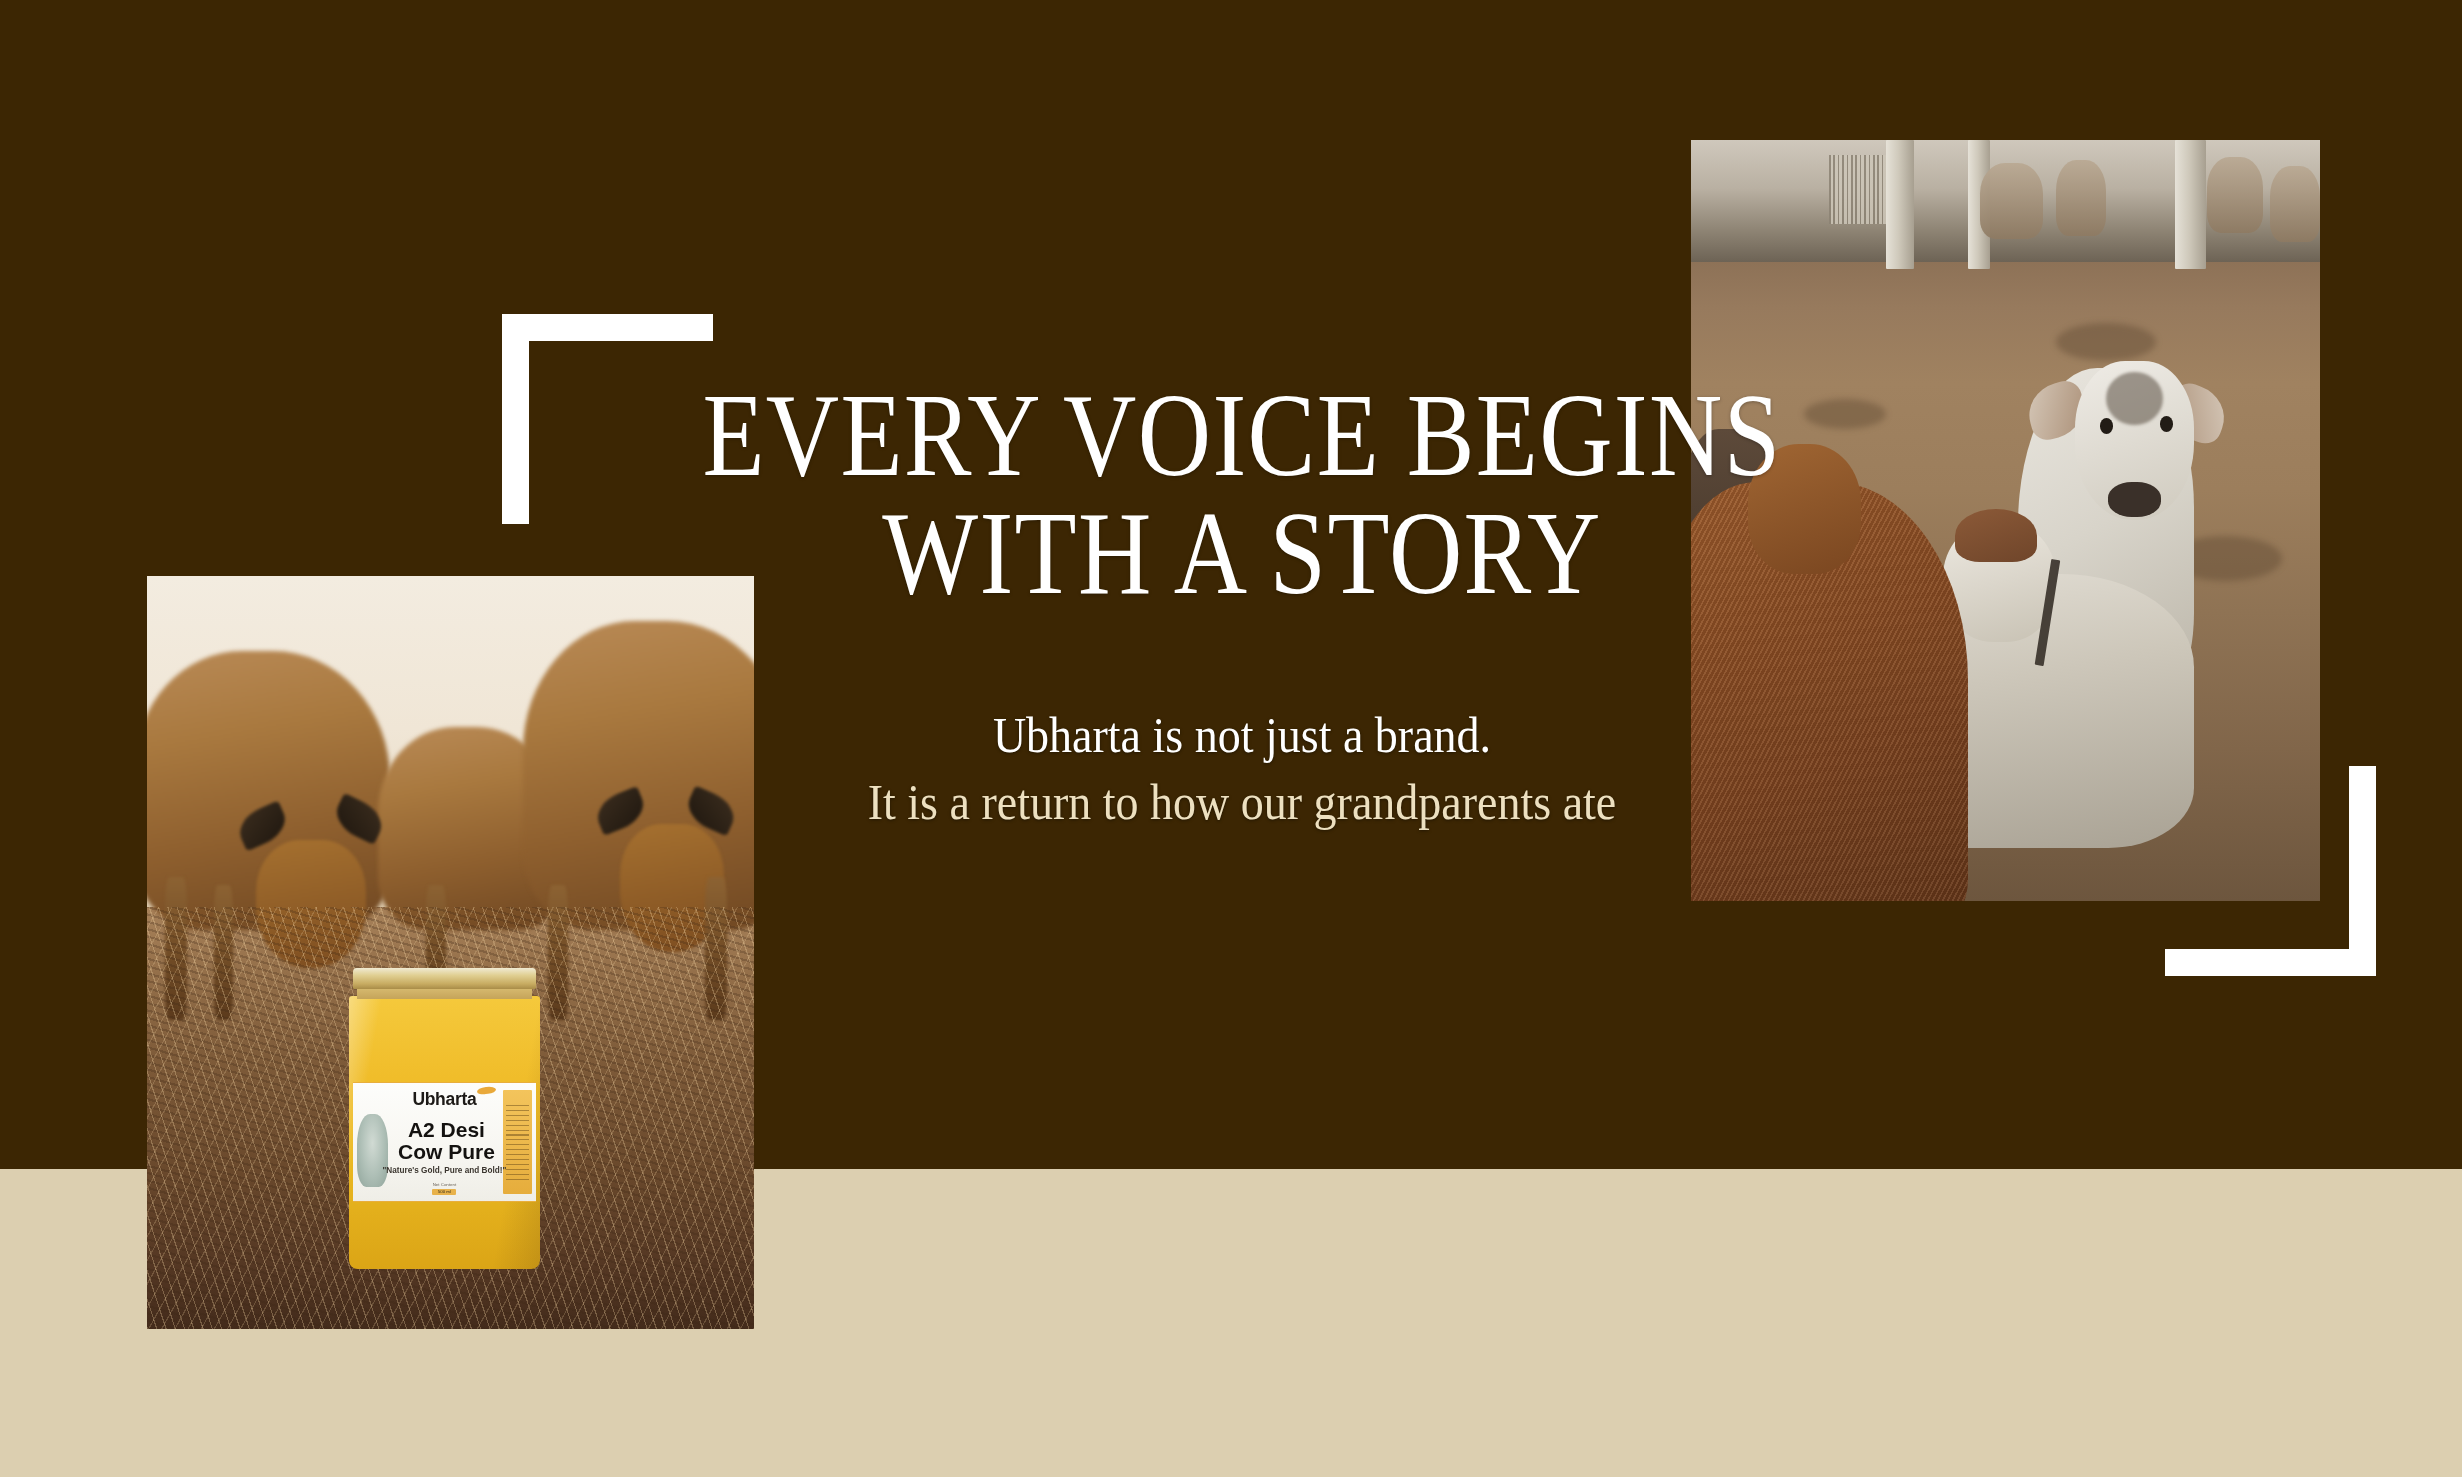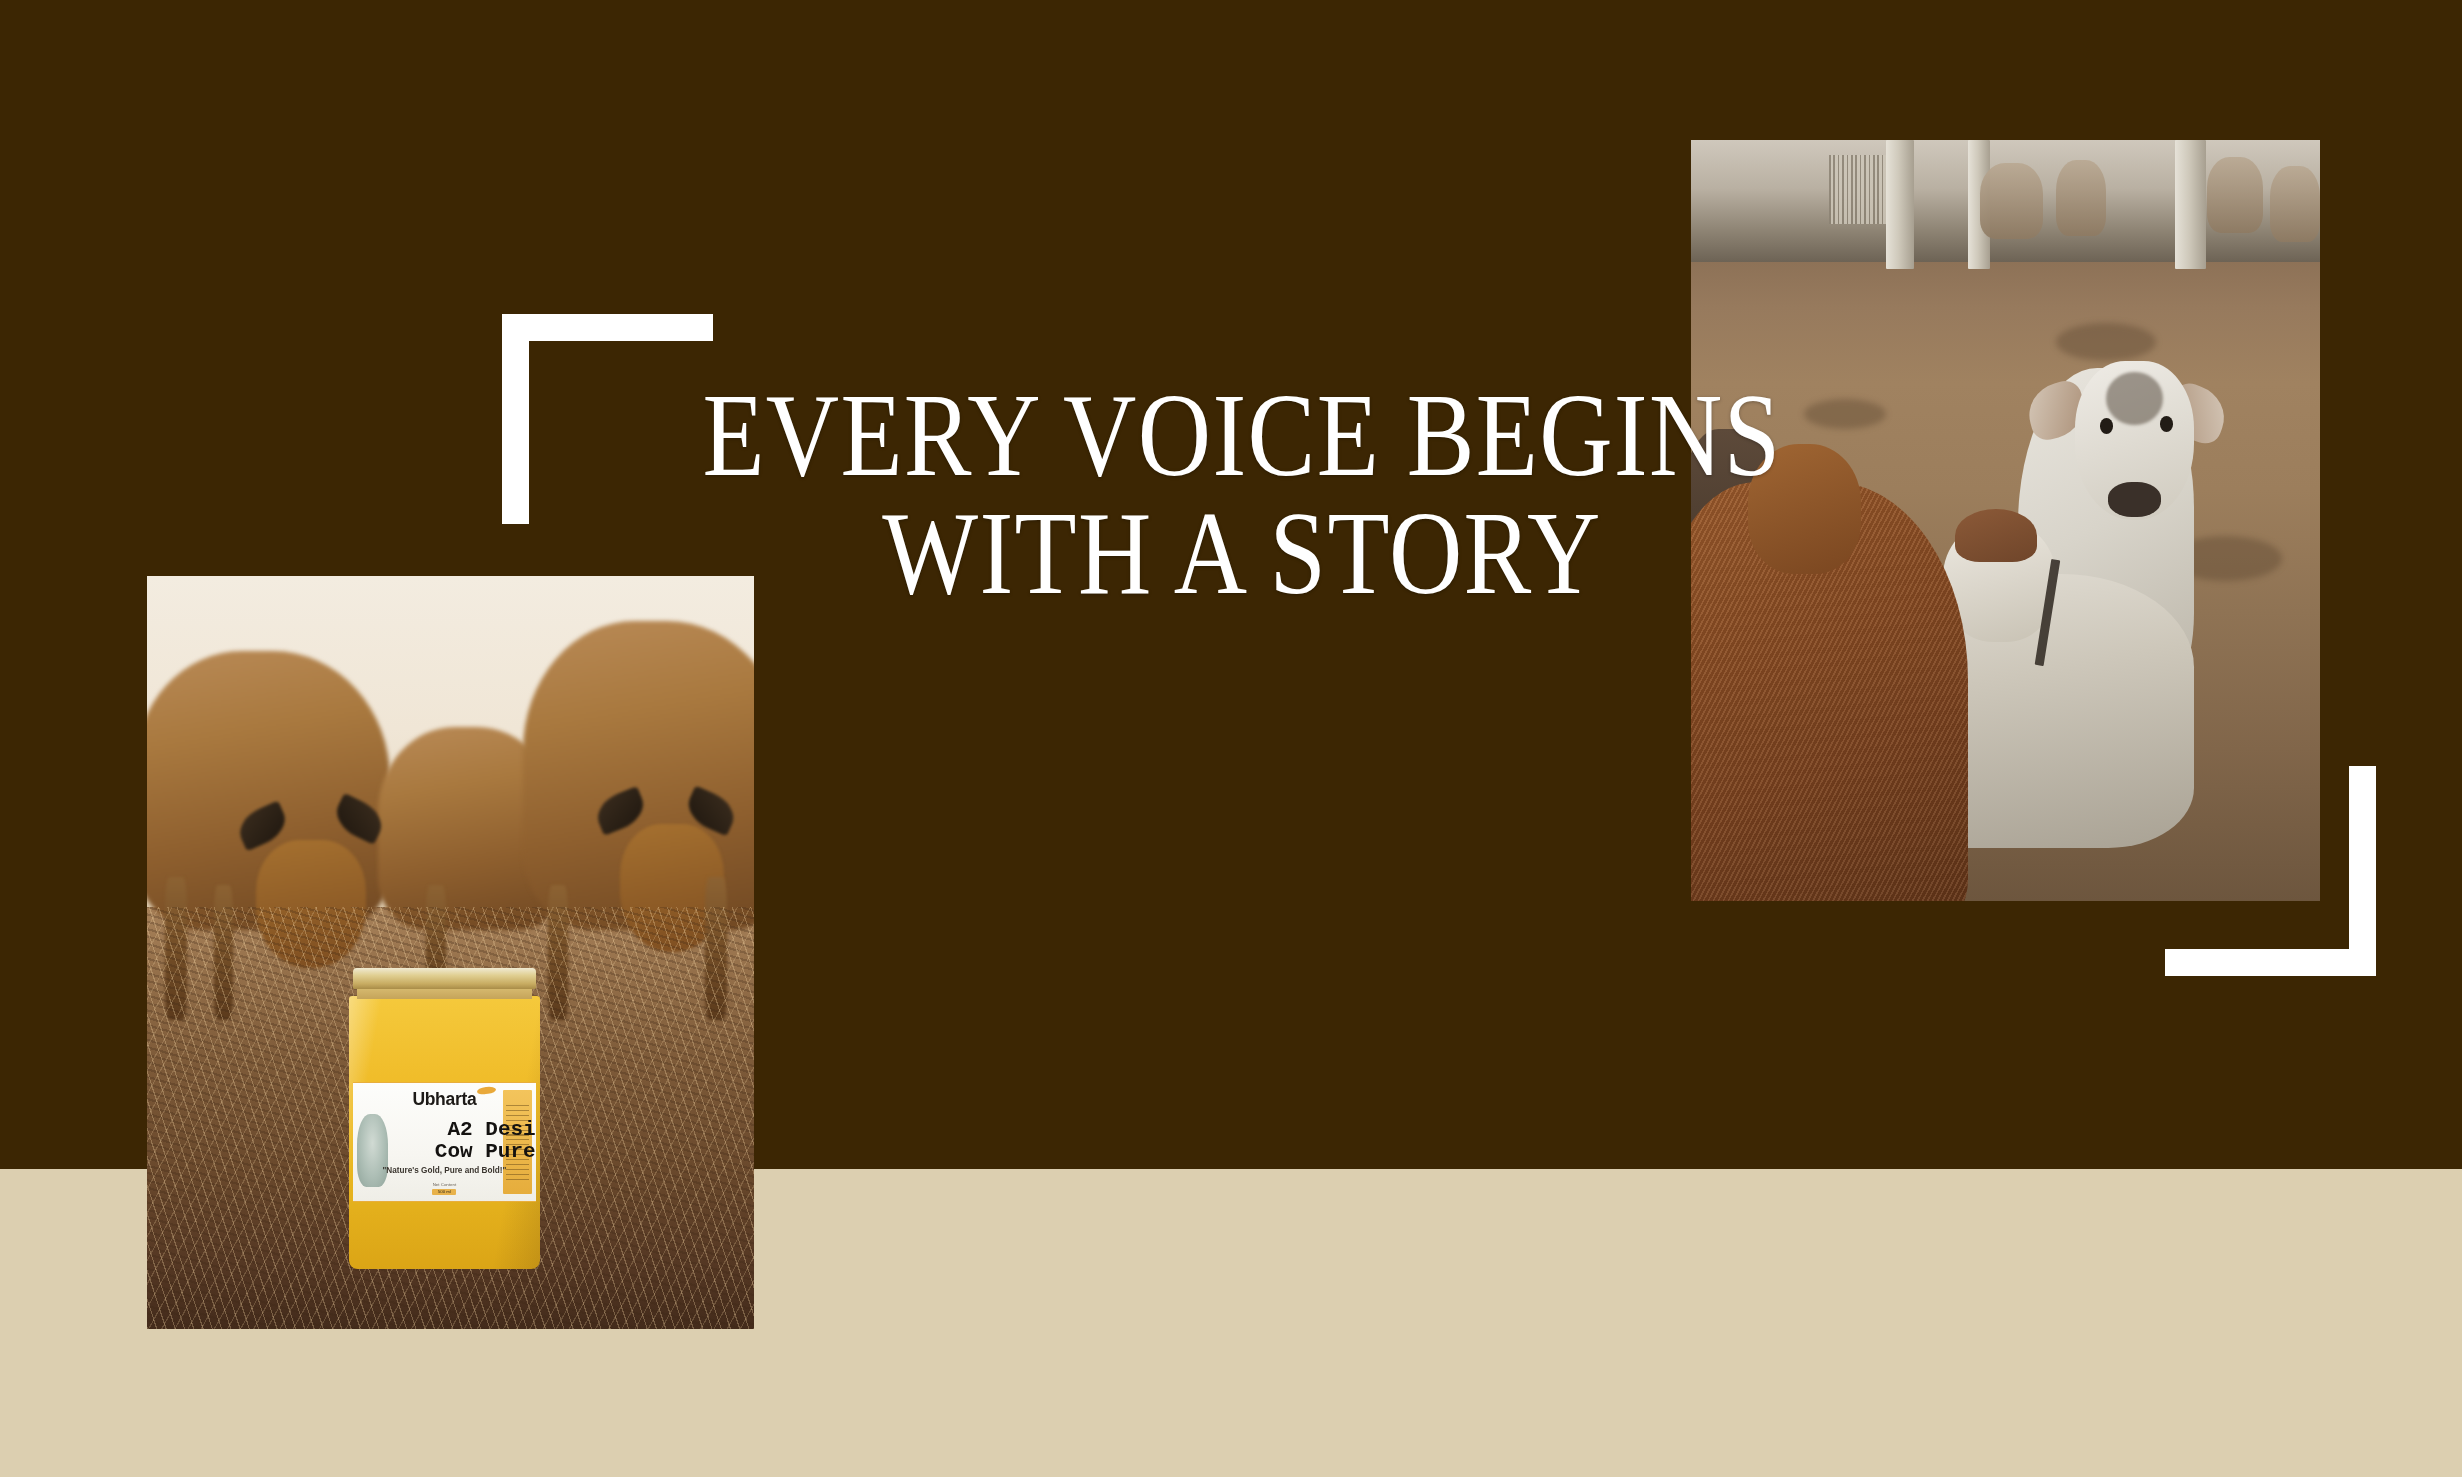--- a/index.html
+++ b/index.html
@@ -240,22 +240,22 @@
   }
   .label-swoosh {
     position:absolute; right:22%; top:3%;
     width:18.6px; height:7.1px;
     background:#e9a93a;
     border-radius:50% 50% 45% 45%;
     transform:rotate(-7deg);
   }
   .label-product {
     position:absolute; left:4px; right:0; top:30%;
-    text-align:right;
-    font-family:Liberation Mono, monospace;
+    text-align:center;
+    font-family:Liberation Sans, sans-serif;
     font-weight:700; font-size:21px; line-height:1.05; color:#141210;
   }
   .label-tagline {
     position:absolute; left:0; right:0; top:70%;
     text-align:center;
     font-family:"Liberation Sans", sans-serif;
     font-weight:600; font-size:8.2px; color:#3a352e;
   }
   .label-net {
     position:absolute; left:0; right:0; top:84%;
@@ -408,15 +408,19 @@
   <div class="bracket" id="bracket-br">
     <div class="arm arm-h"></div>
     <div class="arm arm-v"></div>
   </div>
 
   <div id="headline">
     <span class="hl-line l1">EVERY VOICE BEGINS</span>
     <span class="hl-line l2">WITH A STORY</span>
   </div>
 
+  <div id="subtitle">
+    <span class="sub-line s1">Ubharta is not just a brand.</span>
+    <span class="sub-line s2">It is a return to how our grandparents ate</span>
+  </div>
 
 </div>
 
 
 </body></html>

